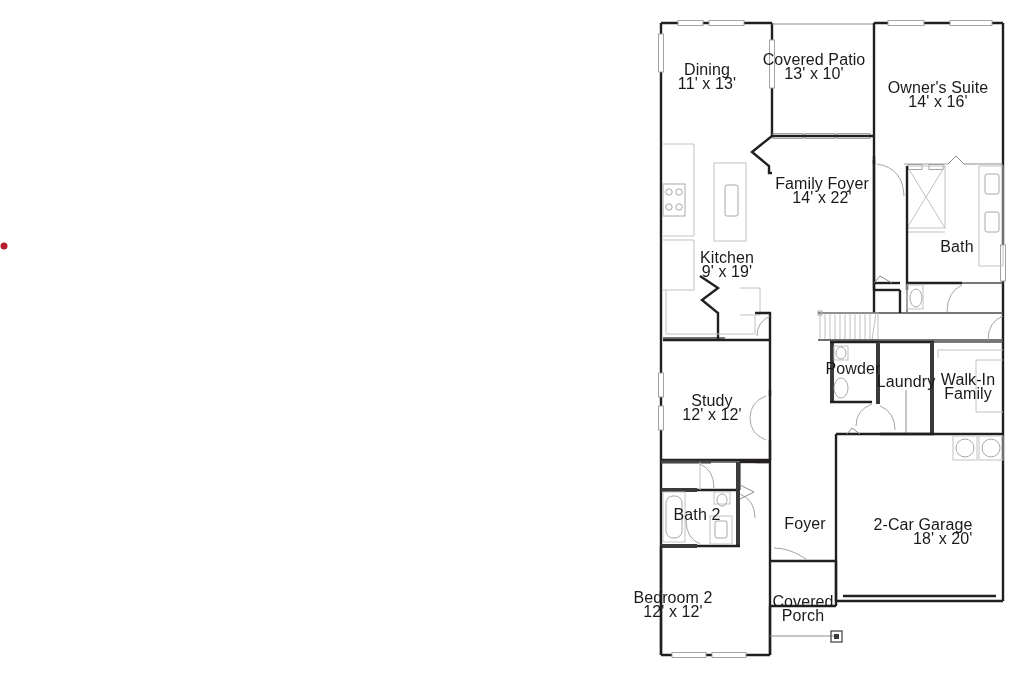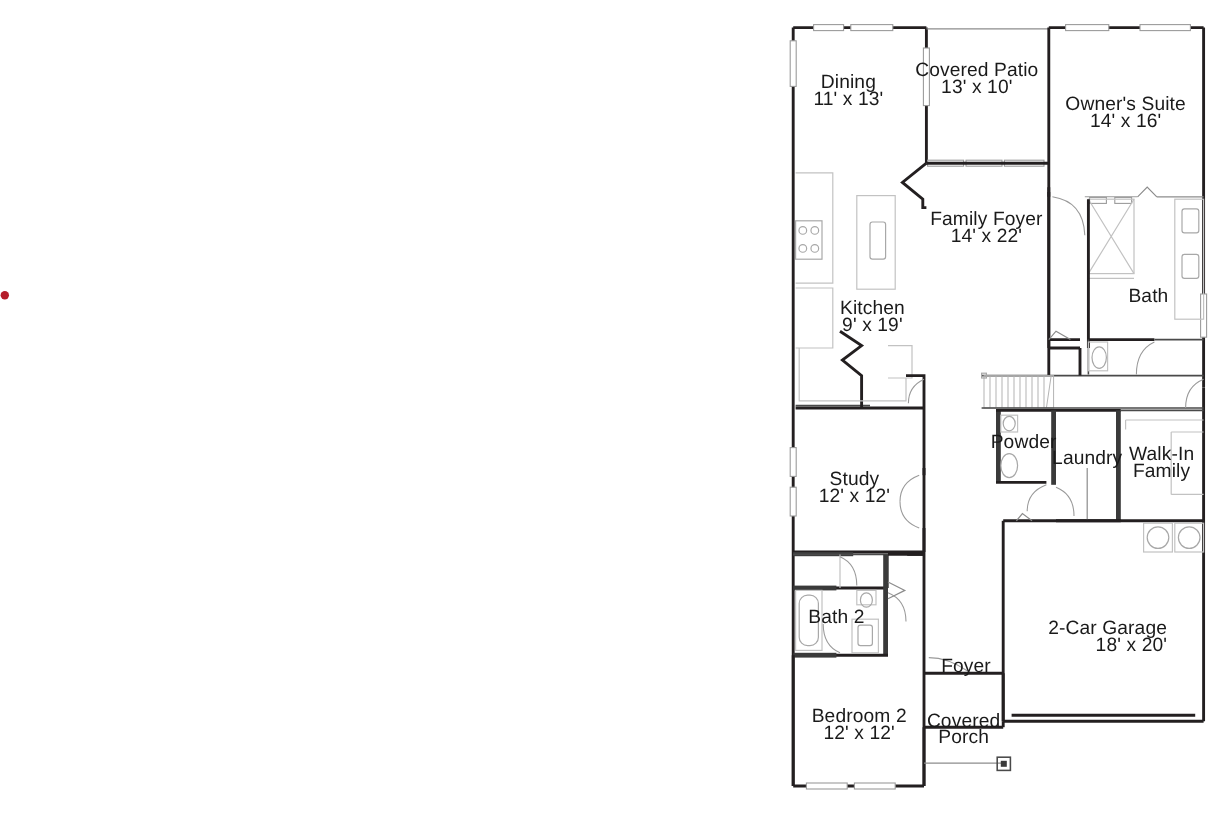--- a/index.html
+++ b/index.html
@@ -350,28 +350,28 @@
     <span class="rl-name">Walk-In</span>
     <span class="rl-dims">Family</span>
   </div>
   <div class="room-label" style="left:712px; top:407px;">
     <span class="rl-name">Study</span>
     <span class="rl-dims">12' x 12'</span>
   </div>
   <div class="room-label" style="left:697px; top:515px;">
     <span class="rl-name">Bath 2</span>
   </div>
-  <div class="room-label" style="left:805px; top:524px;margin-top:32px;">
+  <div class="room-label" style="left:805px; top:524px;">
     <span class="rl-name">Foyer</span>
   </div>
   <div class="room-label" style="left:923px; top:531px;text-align:right;">
     <span class="rl-name">2-Car Garage</span>
     <span class="rl-dims">18' x 20'</span>
   </div>
-  <div class="room-label" style="left:716px; top:604px;">
+  <div class="room-label" style="left:673px; top:604px;">
     <span class="rl-name">Bedroom 2</span>
     <span class="rl-dims">12' x 12'</span>
   </div>
   <div class="room-label" style="left:803px; top:608px;">
     <span class="rl-name">Covered</span>
     <span class="rl-dims">Porch</span>
   </div>
 
   <div id="cursor-dot" style="left: 4px; top: 246px; background: rgb(181, 29, 42);"></div>
 

